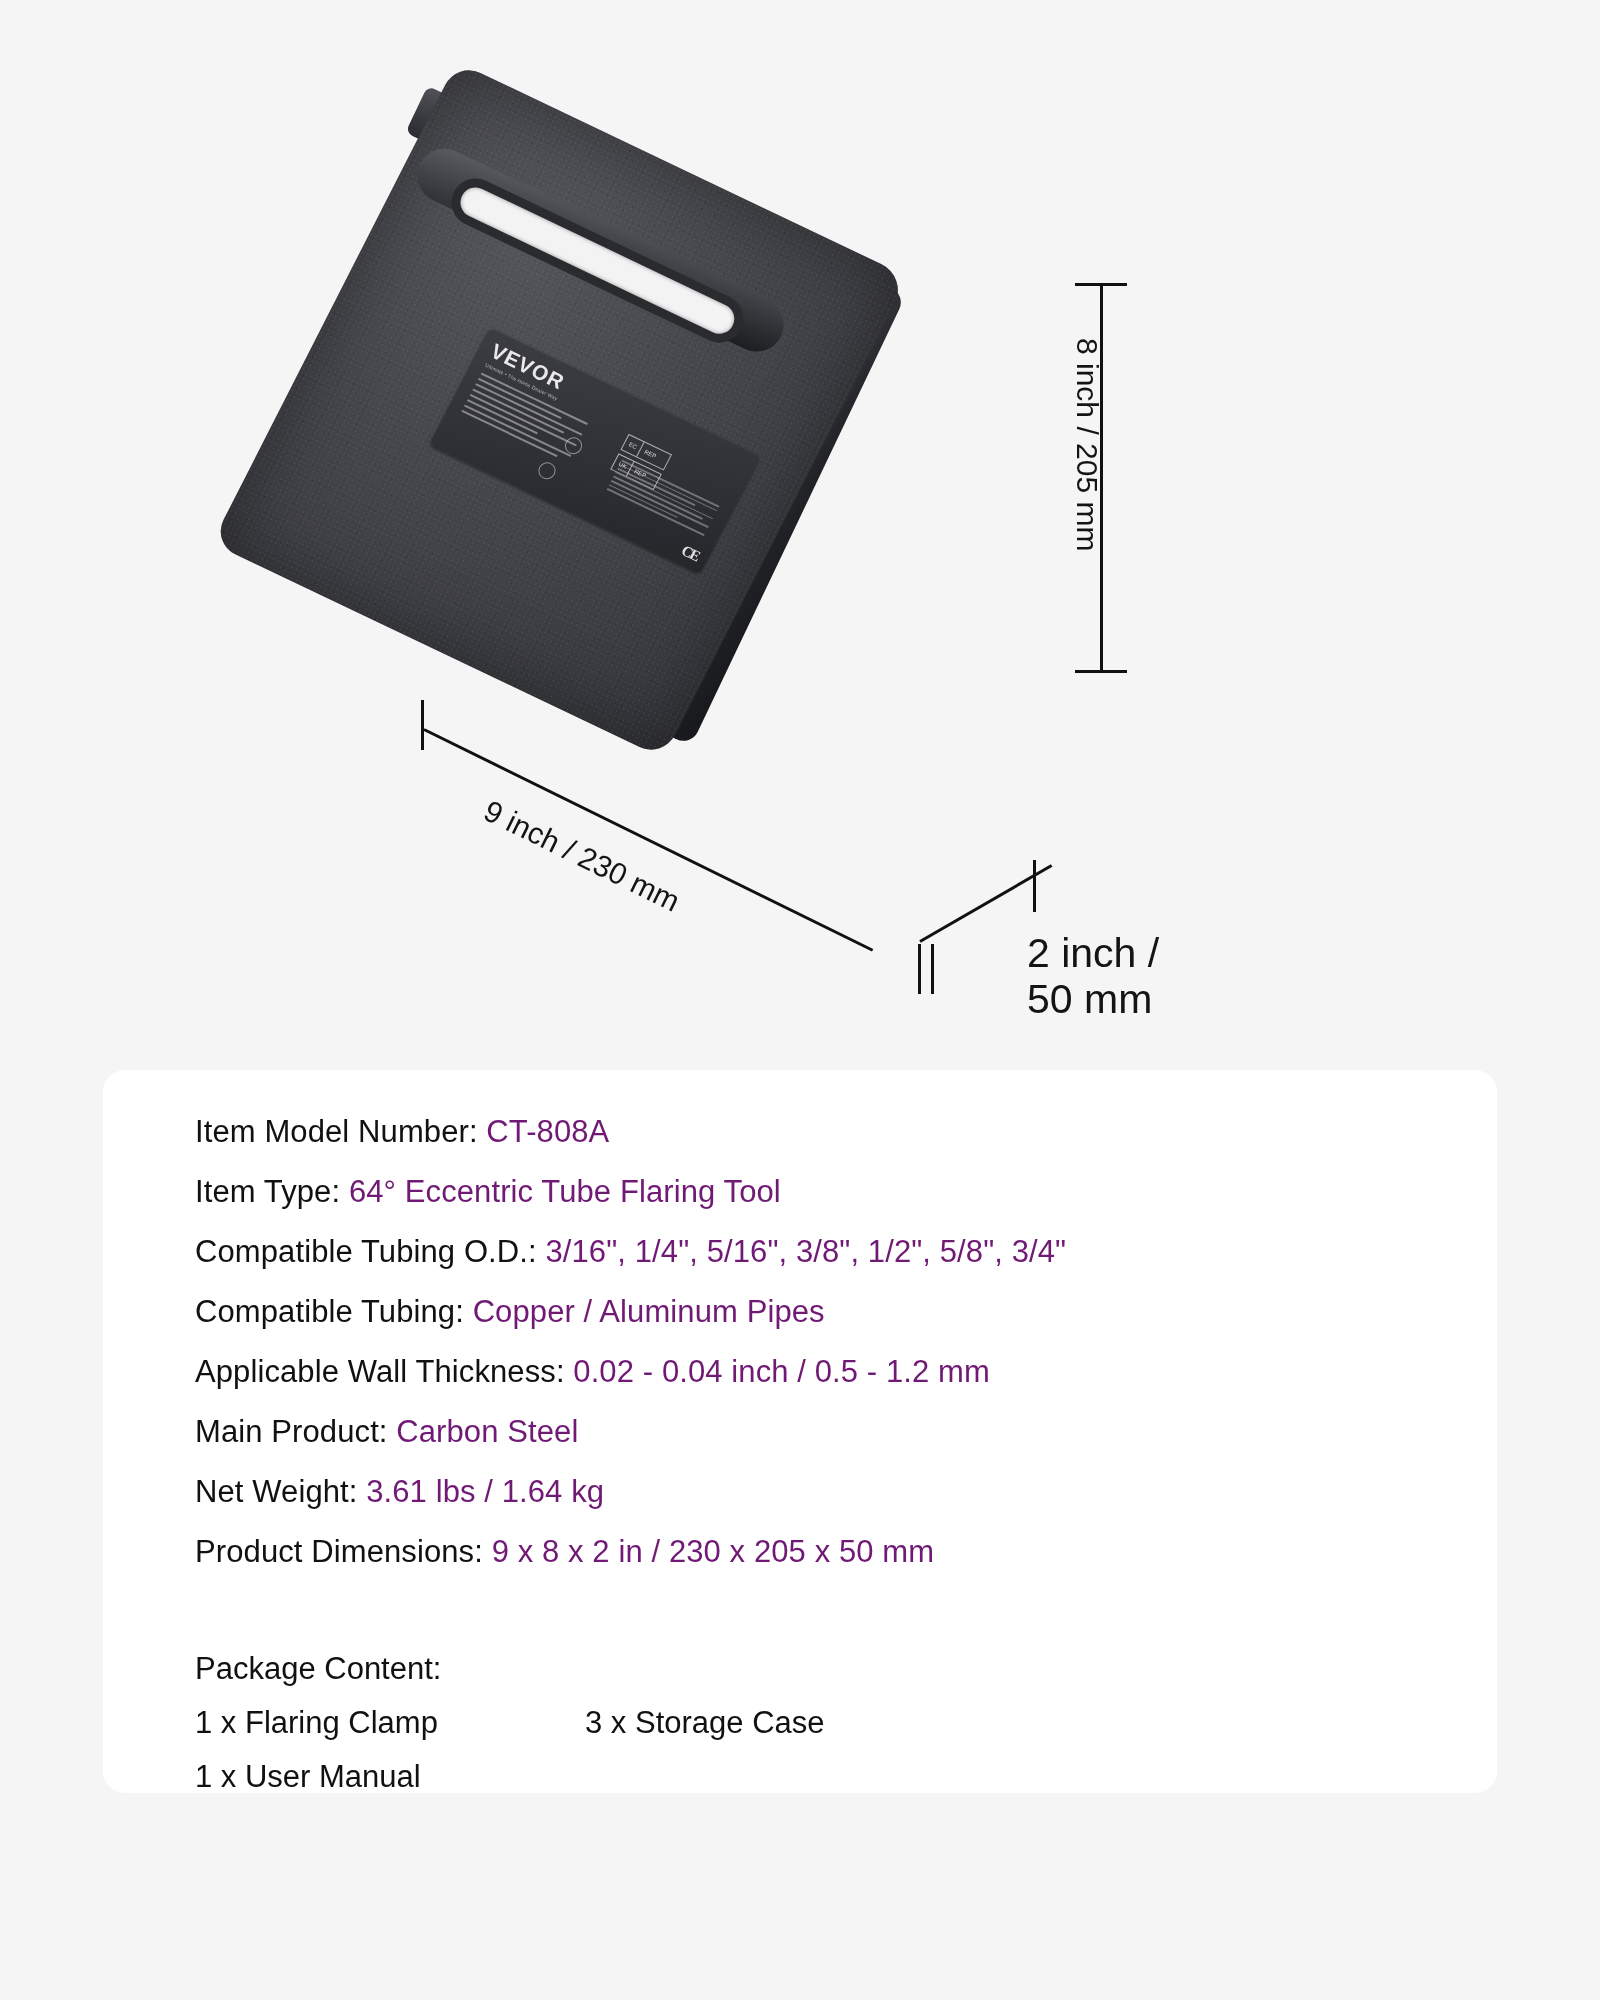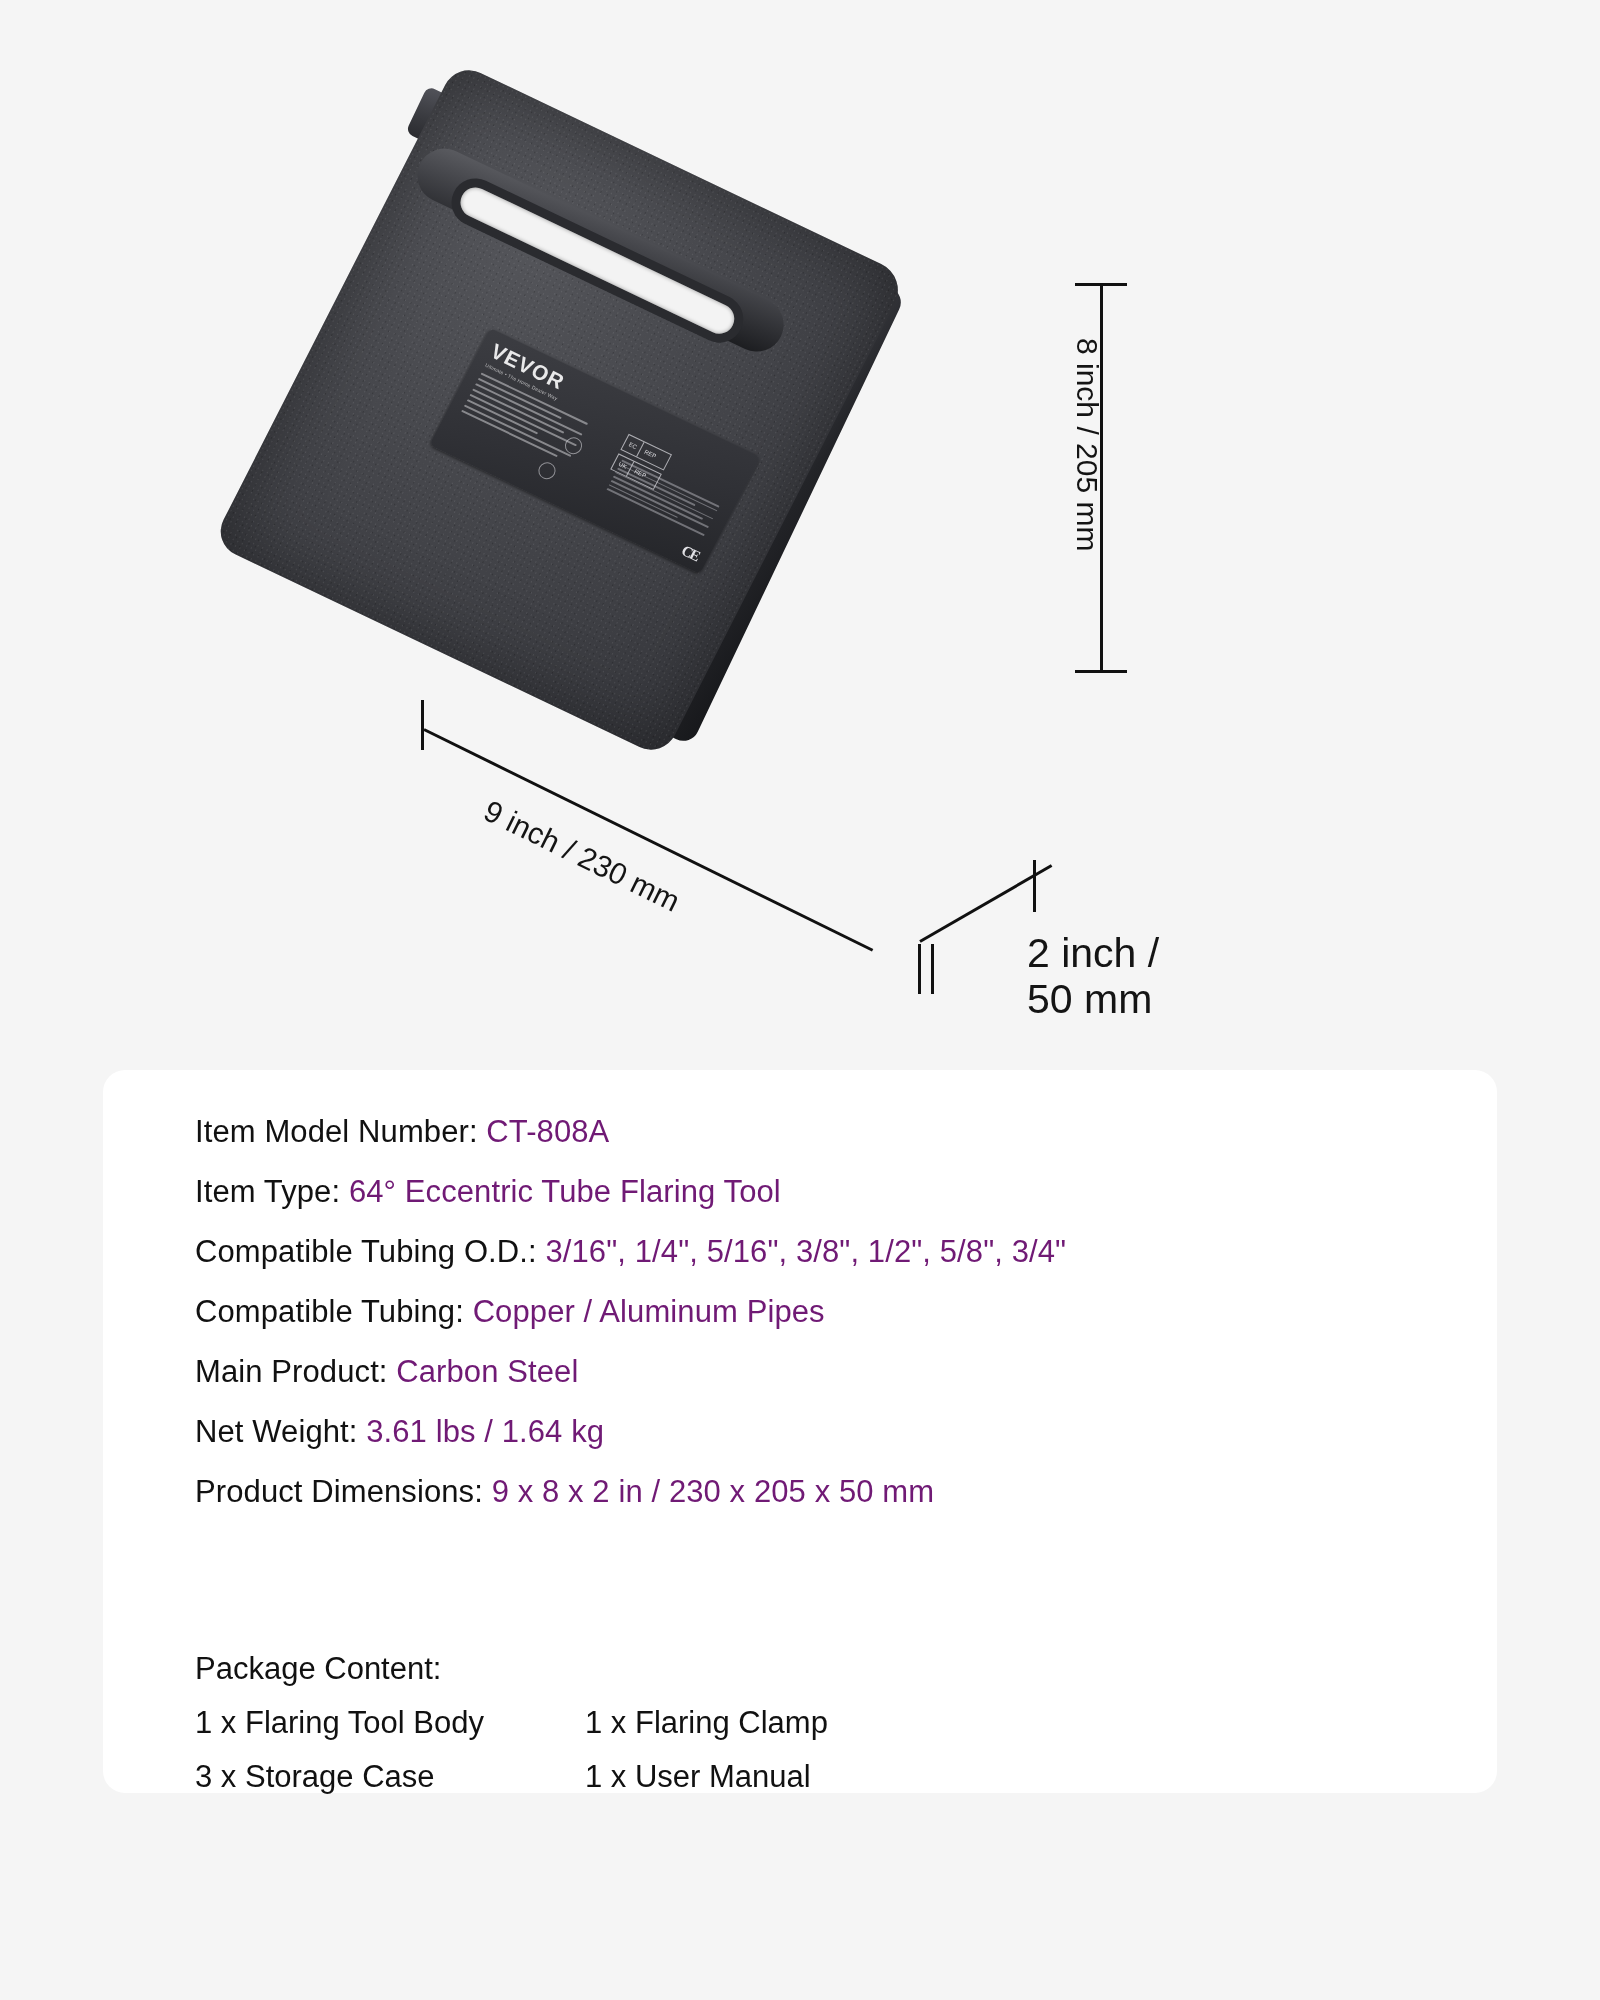--- a/index.html
+++ b/index.html
@@ -457,28 +457,28 @@
 
 </div>
 
 <div id="spec-card">
 
   <div id="spec-list">
       <div class="spec-row"><span class="spec-label">Item Model Number: </span><span class="spec-value">CT-808A</span></div>
       <div class="spec-row"><span class="spec-label">Item Type: </span><span class="spec-value">64° Eccentric Tube Flaring Tool</span></div>
       <div class="spec-row"><span class="spec-label">Compatible Tubing O.D.: </span><span class="spec-value">3/16", 1/4", 5/16", 3/8", 1/2", 5/8", 3/4"</span></div>
       <div class="spec-row"><span class="spec-label">Compatible Tubing: </span><span class="spec-value">Copper / Aluminum Pipes</span></div>
+      <div class="spec-row"><span class="spec-label">Applicable Wall Thickness: </span><span class="spec-value">0.02 - 0.04 inch / 0.5 - 1.2 mm</span></div>
       <div class="spec-row"><span class="spec-label">Main Product: </span><span class="spec-value">Carbon Steel</span></div>
       <div class="spec-row"><span class="spec-label">Net Weight: </span><span class="spec-value">3.61 lbs / 1.64 kg</span></div>
       <div class="spec-row"><span class="spec-label">Product Dimensions: </span><span class="spec-value">9 x 8 x 2 in / 230 x 205 x 50 mm</span></div>
     </div>
 
   <div id="package-block">
     <div id="package-title">Package Content:</div>
     <div class="package-grid">
-        <div class="package-item">1 x Flaring Tool Body</div>
         <div class="package-item">1 x Flaring Clamp</div>
         <div class="package-item">3 x Storage Case</div>
         <div class="package-item">1 x User Manual</div>
       </div>
   </div>
 
 </div>
 
 </body></html>

